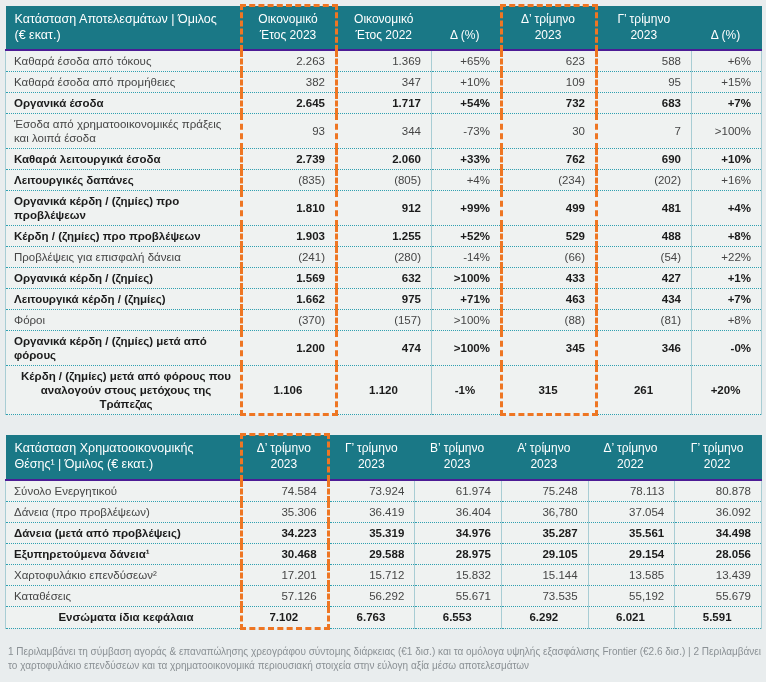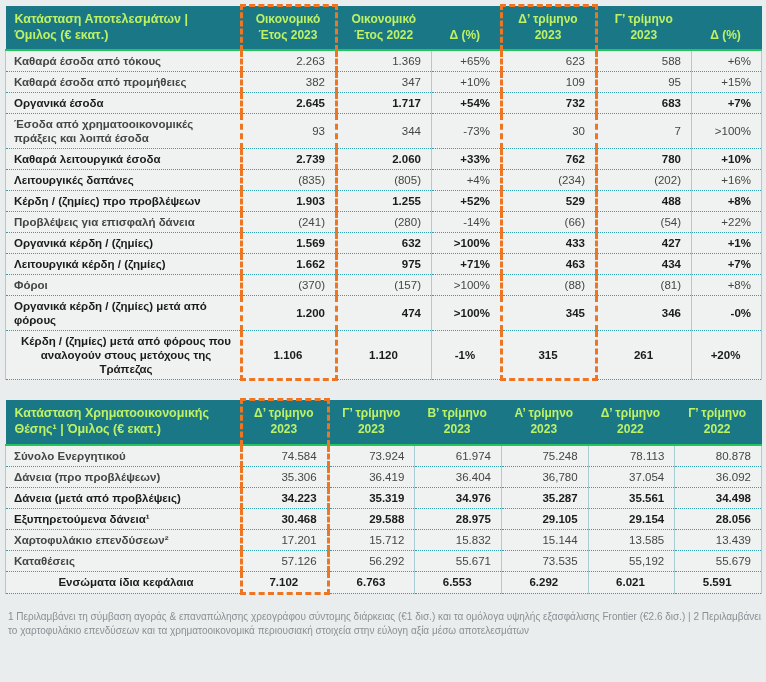--- a/index.html
+++ b/index.html
@@ -21,26 +21,26 @@
   table.fin{
     width:757px;
     border-collapse:collapse;
     table-layout:fixed;
   }
   th,td{box-sizing:border-box;}
   col.col-label{width:236px;}
   #income-table col.col-pct{width:70px;}
   thead th{
     background:var(--teal);
-    color:#bef264;
+    color:#ffffff;
     font-size:12px;
-    font-weight:bold;
+    font-weight:normal;
     padding:5px 10px 6px 8px;
     border:none;
-    border-bottom:2px solid #22c55e;
+    border-bottom:2px solid #4c1d95;
   }
   thead th.title{
     text-align:left;
     vertical-align:middle;
     line-height:1.3;
     padding-left:9px;
     font-size:12.5px;
   }
   thead th.colh{
     text-align:center;
@@ -51,21 +51,21 @@
     background:var(--rowbg);
     font-size:11.5px;
     padding:3px 10px 3px 8px;
     border-top:1px dotted var(--grid);
     border-left:1px solid var(--vline);
     border-right:1px solid var(--vline);
     color:#454545;
     line-height:1.22;
   }
   tbody tr:last-child td{border-bottom:1px dotted var(--grid);text-align:center;}
-  tbody td.label{padding-right:2px;font-weight:bold;}
+  tbody td.label{padding-right:2px;}
   tbody td.num{text-align:right;}
   tbody td.b{font-weight:bold;color:#1B1B1B;}
   th.hl, td.hl{
     border-left:3px dashed var(--orange) !important;
     border-right:3px dashed var(--orange) !important;
   }
   th.hl-top{border-top:3px dashed var(--orange);}
   td.hl-bottom{border-bottom:3px dashed var(--orange) !important;}
   .table-gap{height:17px;}
   .footnote{
@@ -154,33 +154,42 @@
           <td class="num hl">30</td>
           <td class="num">7</td>
           <td class="num">&gt;100%</td>
         </tr>
         <tr>
           <td class="label b">Καθαρά λειτουργικά έσοδα</td>
           <td class="num b hl">2.739</td>
           <td class="num b">2.060</td>
           <td class="num b">+33%</td>
           <td class="num b hl">762</td>
-          <td class="num b">780</td>
+          <td class="num b">690</td>
           <td class="num b">+10%</td>
         </tr>
         <tr>
           <td class="label b">Λειτουργικές δαπάνες</td>
           <td class="num hl">(835)</td>
           <td class="num">(805)</td>
           <td class="num">+4%</td>
           <td class="num hl">(234)</td>
           <td class="num">(202)</td>
           <td class="num">+16%</td>
         </tr>
         <tr>
+          <td class="label b">Οργανικά κέρδη / (ζημίες) προ προβλέψεων</td>
+          <td class="num b hl">1.810</td>
+          <td class="num b">912</td>
+          <td class="num b">+99%</td>
+          <td class="num b hl">499</td>
+          <td class="num b">481</td>
+          <td class="num b">+4%</td>
+        </tr>
+        <tr>
           <td class="label b">Κέρδη / (ζημίες) προ προβλέψεων</td>
           <td class="num b hl">1.903</td>
           <td class="num b">1.255</td>
           <td class="num b">+52%</td>
           <td class="num b hl">529</td>
           <td class="num b">488</td>
           <td class="num b">+8%</td>
         </tr>
         <tr>
           <td class="label">Προβλέψεις για επισφαλή δάνεια</td>

